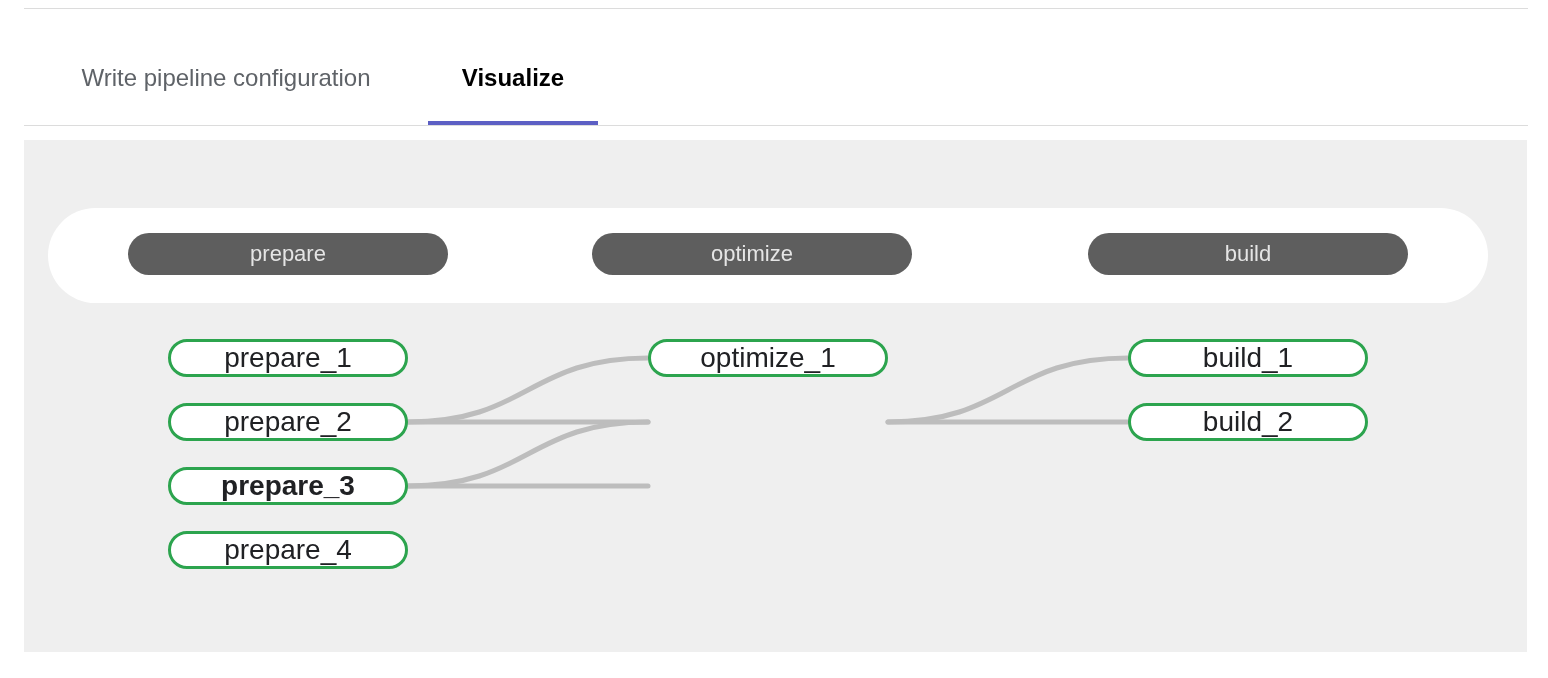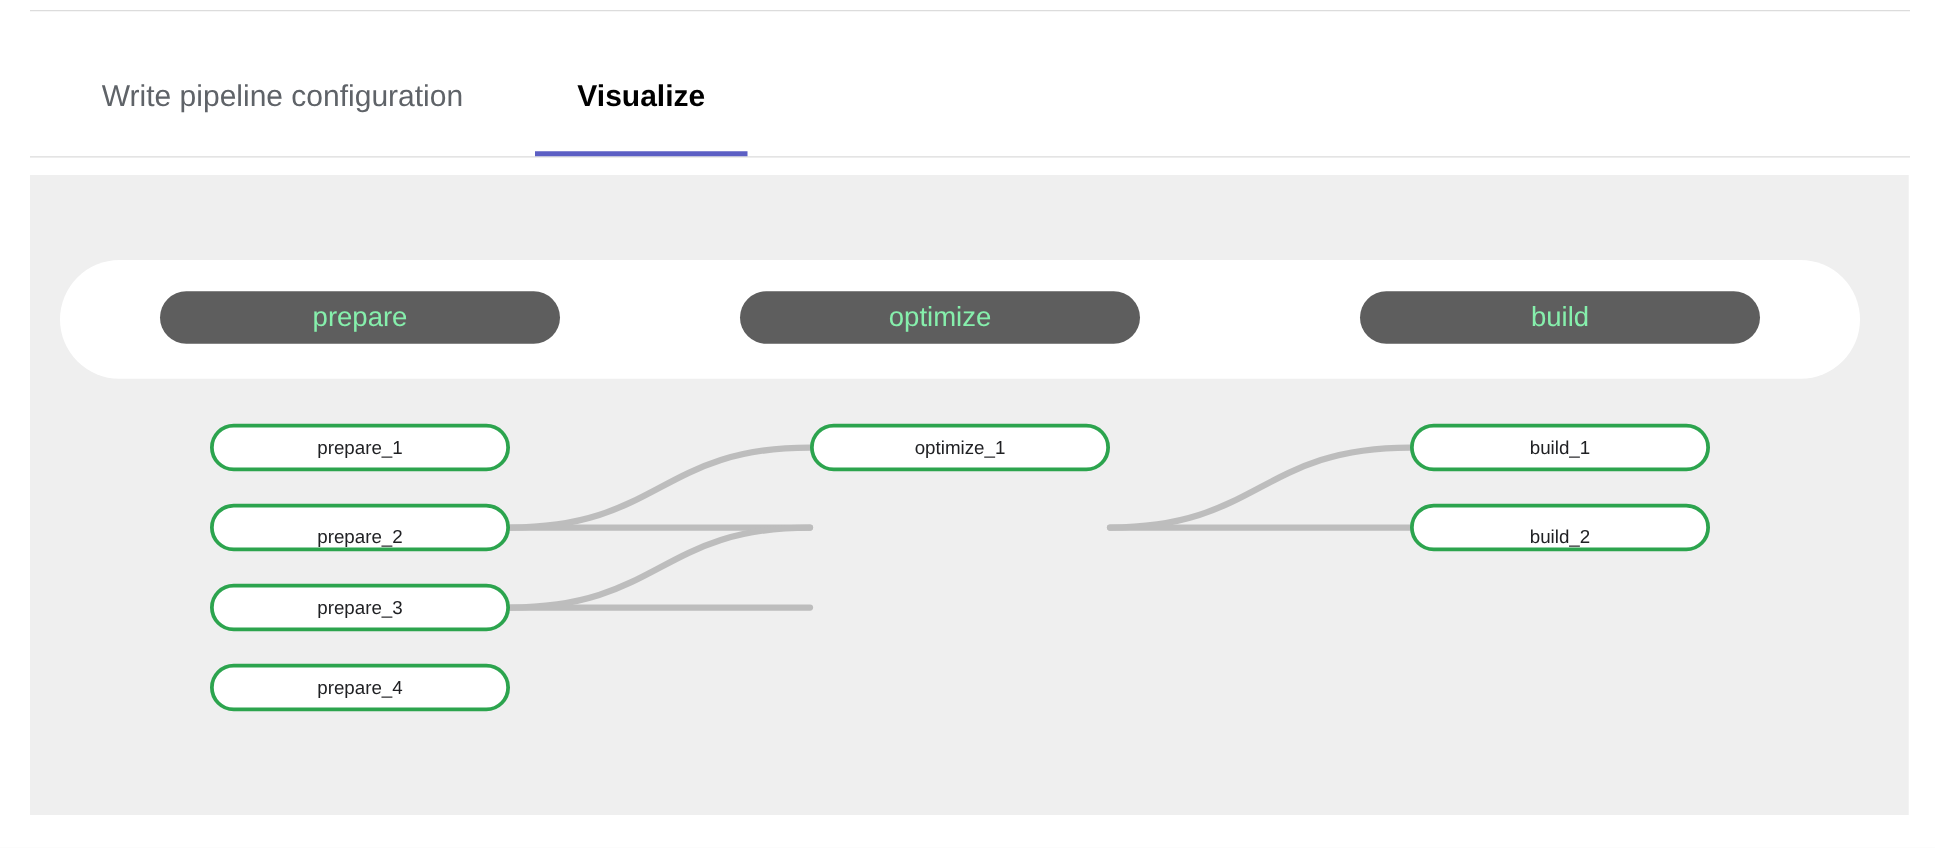--- a/index.html
+++ b/index.html
@@ -57,52 +57,52 @@
     width: 1440px; height: 95px;
     background: #ffffff;
     border-radius: 48px;
   }
 
   .stage-pill {
     position: absolute; top: 93px; height: 42px;
     background: #5e5e5e;
     border-radius: 21px;
     display: flex; align-items: center; justify-content: center;
-    color: #86efac;
+    color: #e5e5e5;
     font-size: 22px;
     white-space: nowrap;
   }
   .stage-0 { left: 104px; width: 320px; }
   .stage-1 { left: 568px; width: 320px; }
   .stage-2 { left: 1064px; width: 320px; }
 
   
   .edges {
     position: absolute; left: 0; top: 0;
     width: 1503px; height: 512px;
     pointer-events: none;
   }
 
   .job-node {
     position: absolute; height: 38px; width: 240px;
     background: #ffffff;
     border: 3px solid #2ca44e;
     border-radius: 19px;
     display: flex; align-items: center; justify-content: center;
-    font-size: 15px;
+    font-size: 28px;
     color: #202124;
     white-space: nowrap;
     cursor: pointer;
   }
   .col-0 { left: 144px; }
   .col-1 { left: 624px; }
   .col-2 { left: 1104px; }
   .row-0 { top: 199px; }
   .row-1 { top: 263px; align-items: flex-end; }
-  .row-2 { top: 327px; }
+  .row-2 { top: 327px; font-weight: bold; }
   .row-3 { top: 391px; }
 </style>
 </head>
 <body>
 
 <div id="root">
 
   <div class="top-rule"></div>
 
   <div class="tabbar">

